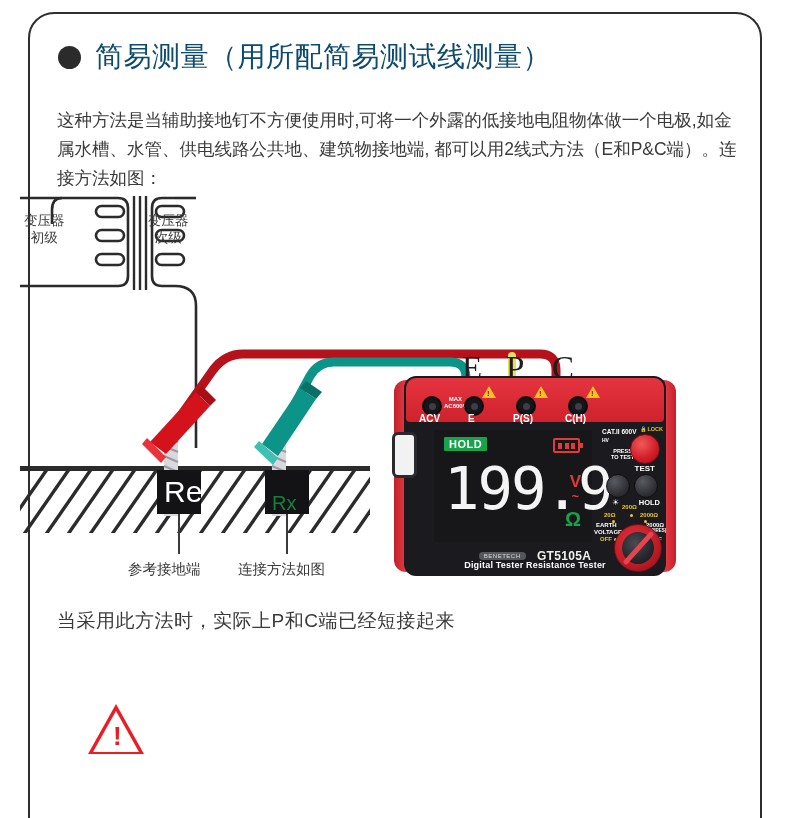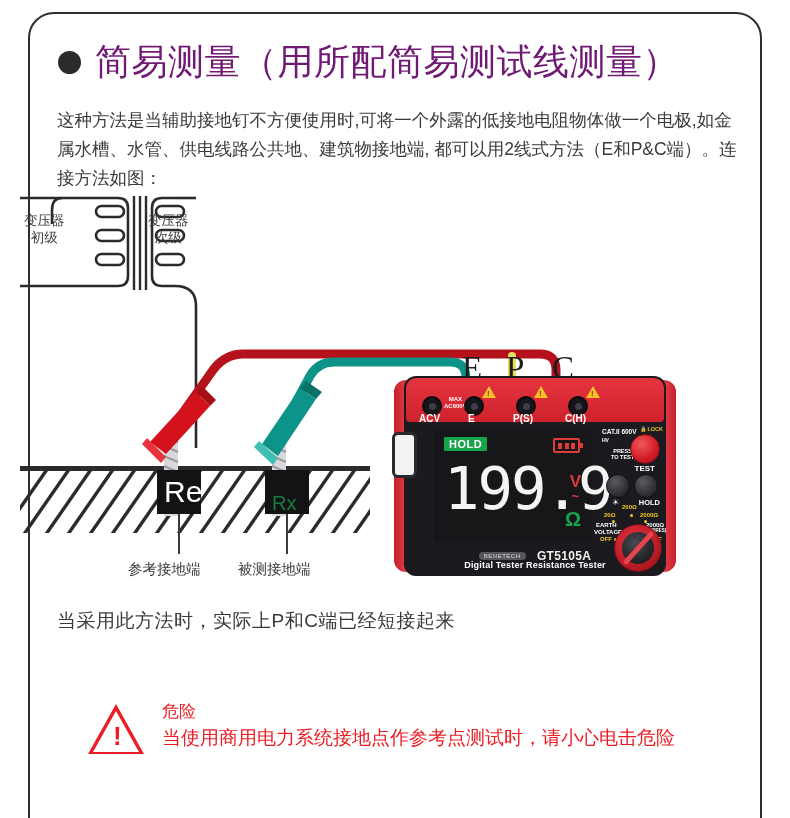--- a/index.html
+++ b/index.html
@@ -37,22 +37,22 @@
     gap: 14px;
   }
   .bullet-dot {
     width: 23px;
     height: 23px;
     border-radius: 50%;
     background: #2b2b2b;
     flex: none;
   }
   .heading-text {
-    font-size: 36px;
-    color: #701a75;
+    font-size: 28px;
+    color: #0c4a6e;
     letter-spacing: 0.5px;
     white-space: nowrap;
   }
 
   
   .intro {
     position: absolute;
     left: 57px;
     top: 88px;
     width: 690px;
@@ -636,21 +636,21 @@
   </div>
 
   <div class="epc-label epc-e">E</div>
   <div class="epc-label epc-p">P</div>
   <div class="epc-label epc-c">C</div>
 
   <div style="position:absolute;left:164px;top:295px;color:#fff;font-size:30px;font-family:'Liberation Sans',sans-serif;text-align:right;">Re</div>
   <div style="position:absolute;left:272px;top:312px;color:#15803d;font-size:20px;font-family:'Liberation Sans',sans-serif;">Rx</div>
 
   <div class="gnd-caption re">参考接地端</div>
-  <div class="gnd-caption rx">被测接地端</div>
+  <div class="gnd-caption rx">连接方法如图</div>
 
   <div class="meter">
     <div class="holster-left"></div>
     <div class="holster-right"></div>
     <div class="meter-body"></div>
     <div class="strap-loop"></div>
 
     <div class="top-red-bar">
       <div class="maxacv">
         <span>MAX</span><br>
@@ -735,17 +735,13 @@
     </div>
   </div>
 </div>
 
 <div class="footnote">当采用此方法时，实际上P和C端已经短接起来</div>
 
 <div class="danger">
   <div class="danger-tri">
     <span class="danger-bang">!</span>
   </div>
-  <div>
-    <div class="danger-title">危险</div>
-    <div class="danger-body">当使用商用电力系统接地点作参考点测试时，请小心电击危险</div>
-  </div>
 </div>
 
 </body></html>

